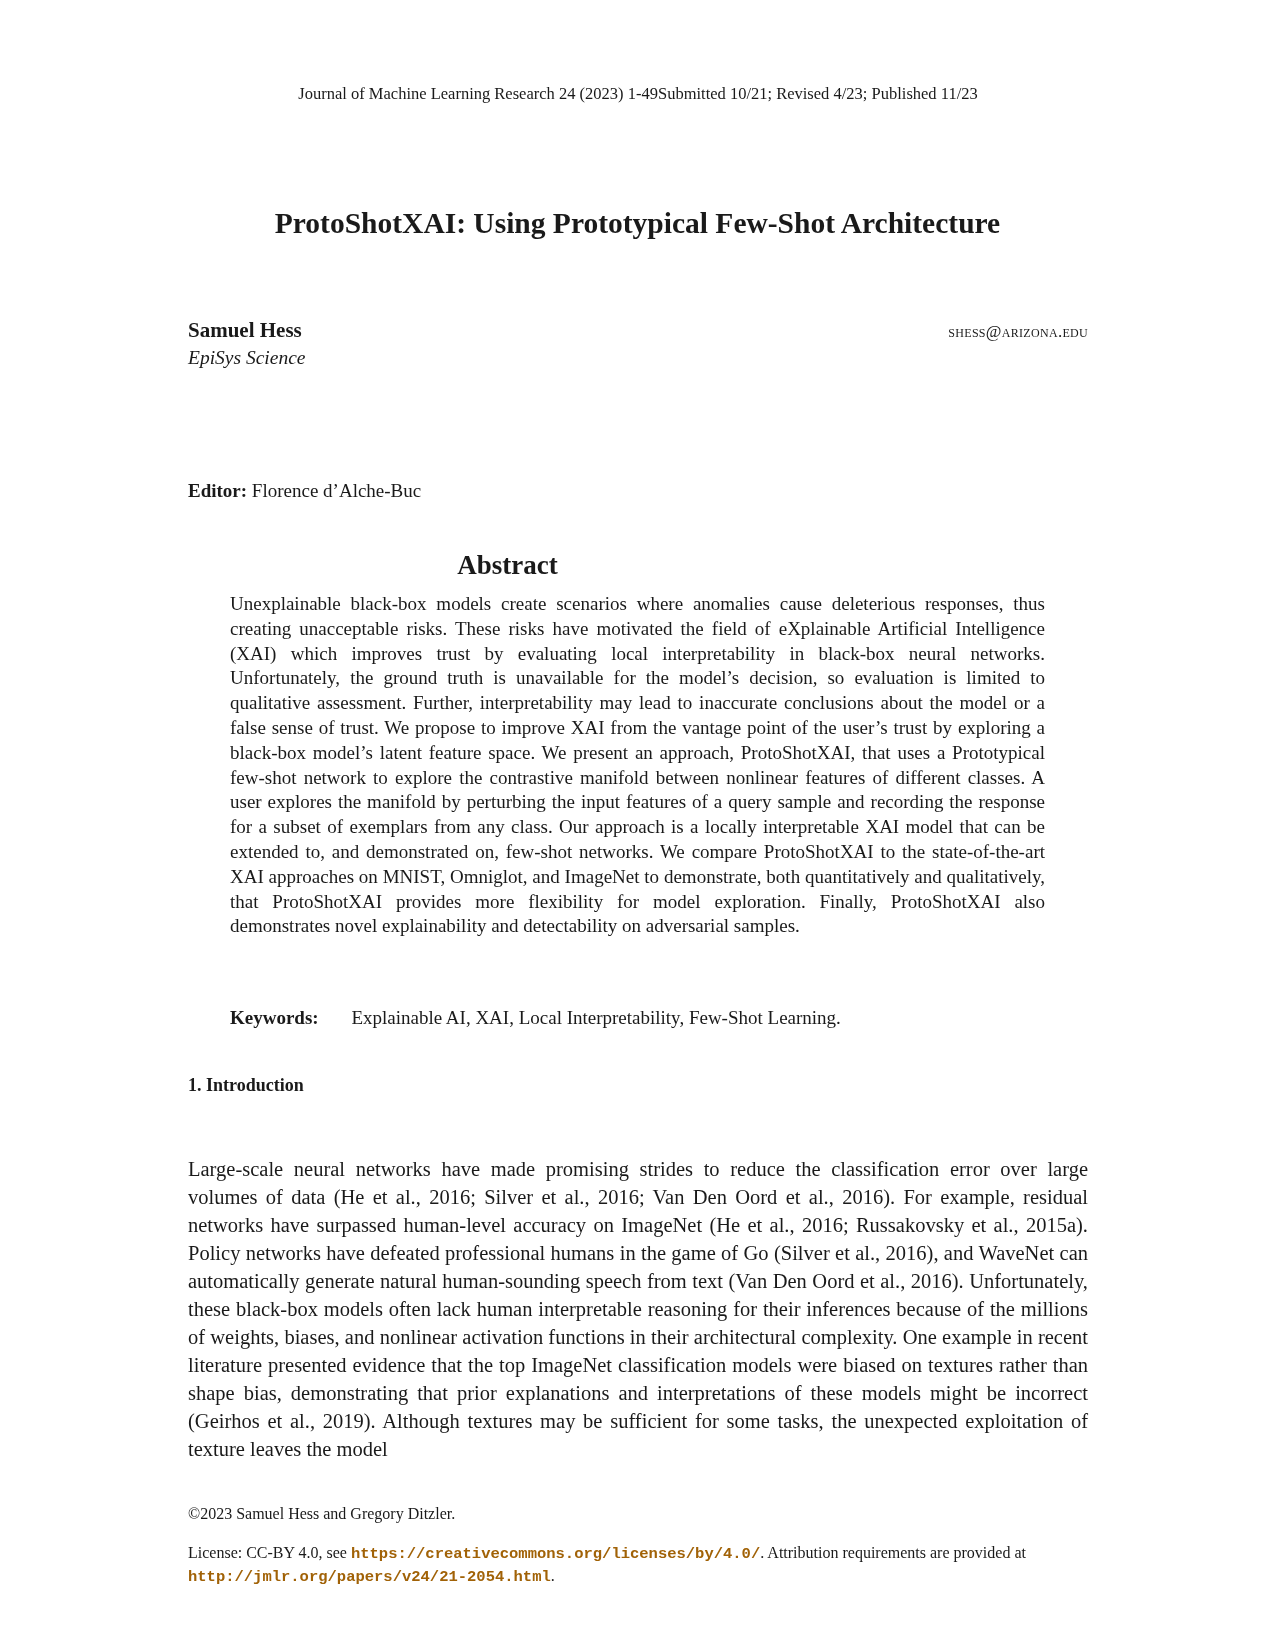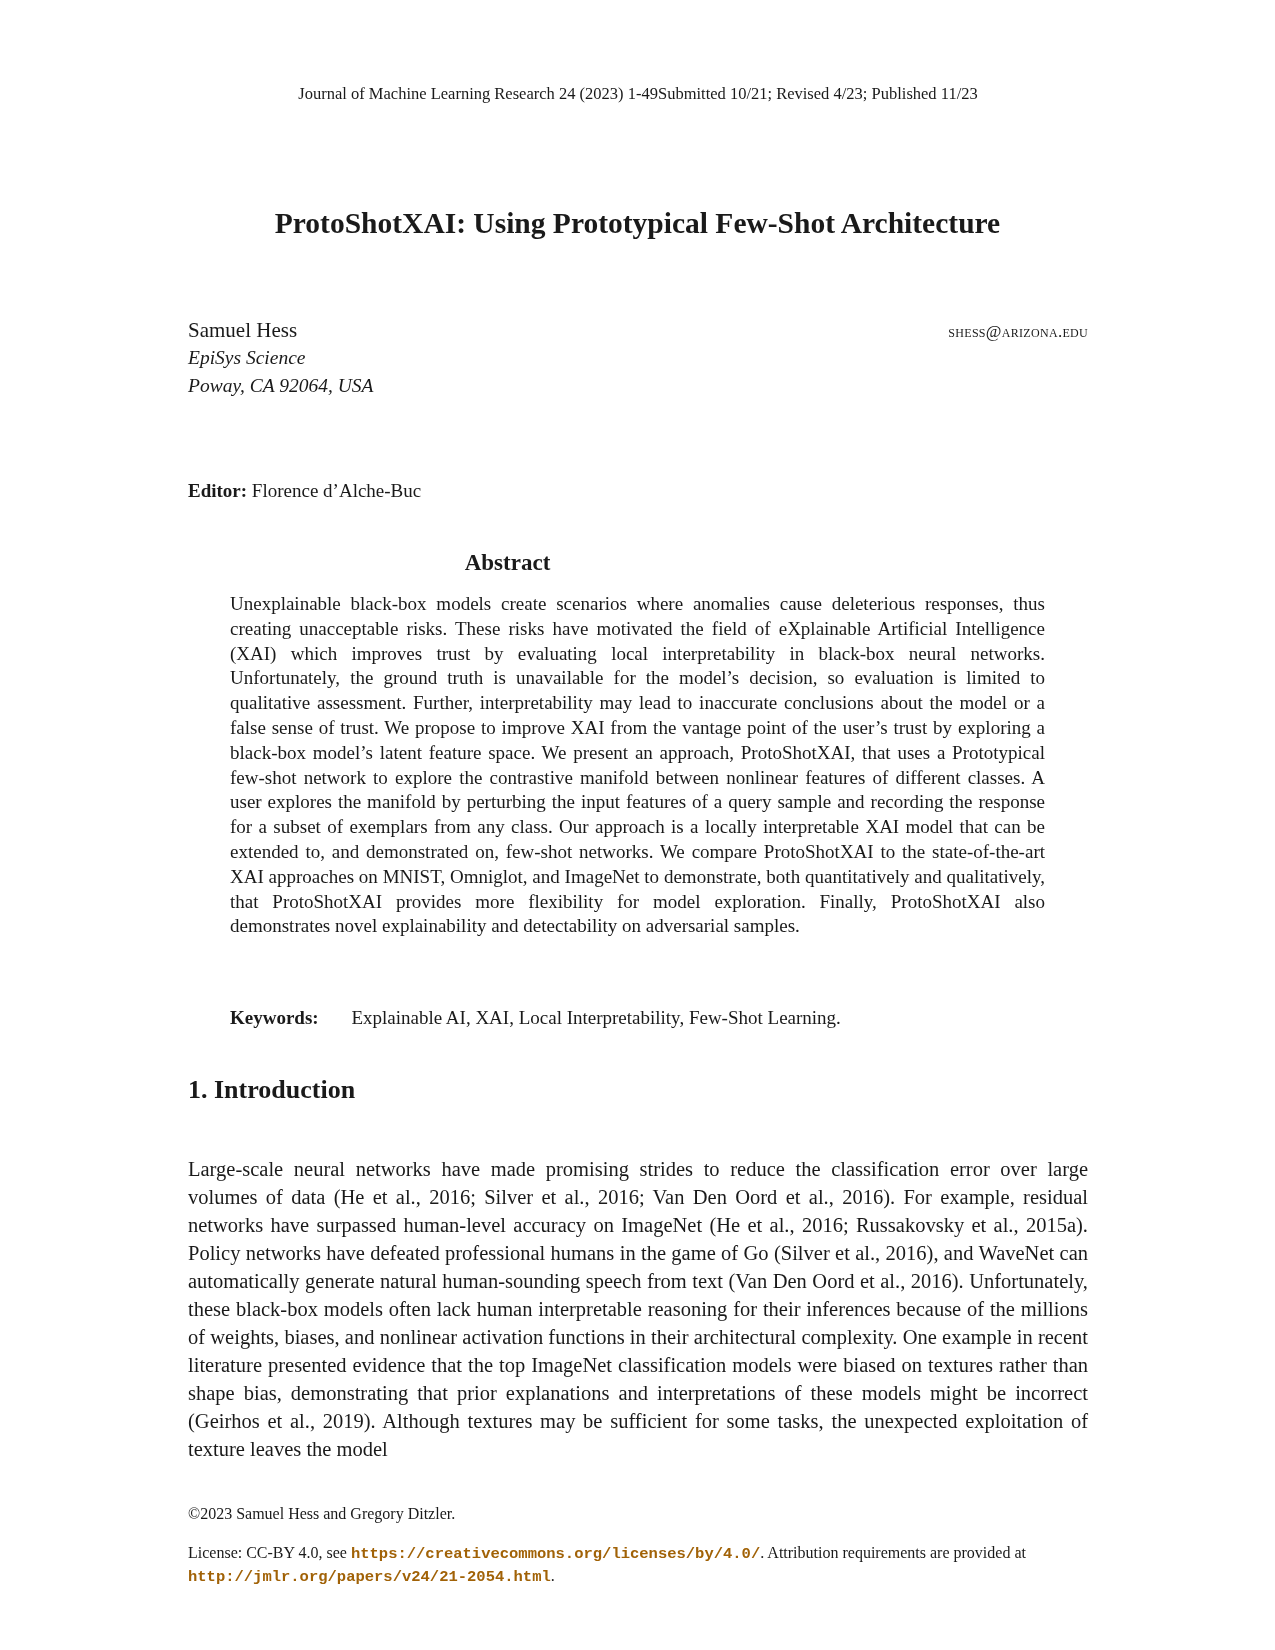--- a/index.html
+++ b/index.html
@@ -3,30 +3,30 @@
 <meta charset="utf-8">
 <style>
   html, body { margin: 0; padding: 0; background: #ffffff; }
   body { width: 1275px; height: 1650px; position: relative; overflow: hidden;
          font-family: "Liberation Serif", "DejaVu Serif", serif; color: #1a1a1a; }
   .abs { position: absolute; }
   .running-head { top: 84px; left: 188px; width: 900px; font-size: 16.5px; display: flex; justify-content: center; }
   .title { top: 205px; left: 150px; width: 975px; text-align: center; font-size: 29.5px; font-weight: bold; line-height: 36px; }
   .authors { top: 318px; left: 188px; width: 900px; font-size: 20px; }
   .author-row { display: flex; justify-content: space-between; height: 29px; align-items: baseline; }
-  .author-name { font-weight: normal; font-size: 21px; }
+  .author-name { font-weight: bold; font-size: 21px; }
   .email { font-variant: small-caps; font-size: 17px; letter-spacing: 0.3px; }
   .affil { font-style: italic; font-size: 19.5px; height: 28px; }
   .editor { top: 480px; left: 188px; font-size: 19px; }
   .editor b { font-weight: bold; }
-  .abstract-head { top: 550px; left: 0; width: 1015px; text-align: center; font-size: 23px; font-weight: bold; }
+  .abstract-head { top: 550px; left: 0; width: 1015px; text-align: center; font-size: 27px; font-weight: bold; }
   .abstract-body { top: 592px; left: 230px; width: 815px; font-size: 19px; line-height: 24.8px; text-align: justify; }
   .keywords { top: 1007px; left: 230px; width: 815px; font-size: 19px; }
   .keywords b { font-weight: bold; margin-right: 28px; }
-  .section-head { top: 1075px; left: 188px; font-size: 26px; font-weight: bold; }
+  .section-head { top: 1075px; left: 188px; font-size: 18px; font-weight: bold; }
   .intro-body { top: 1115px; left: 188px; width: 900px; font-size: 20.5px; line-height: 28px; text-align: justify; margin-top: 40px; }
   .footer-copy { top: 1505px; left: 188px; font-size: 16px; }
   .footer-license { top: 1542px; left: 188px; width: 900px; font-size: 16px; line-height: 21px; }
   .mono { font-family: "Liberation Mono", "DejaVu Sans Mono", monospace; font-size: 15.5px; font-weight: bold; }
   a.mono { color: #a16207; text-decoration: none; }
 </style>
 </head>
 <body>
 
 <div class="abs running-head">
@@ -37,21 +37,20 @@
 <div class="abs title">
   <div>ProtoShotXAI: Using Prototypical Few-Shot Architecture</div>
 </div>
 
 <div class="abs authors">
   <div class="author-row">
     <span class="author-name">Samuel Hess</span>
     <span class="email">shess@arizona.edu</span>
   </div>
   <div class="affil">EpiSys Science</div>
-  <div class="affil">Poway, CA 92064, USA</div>
 </div>
 
 <div class="abs editor">
   <b>Editor:</b>
   <span>Florence d’Alche-Buc</span>
 </div>
 
 <div class="abs abstract-head">Abstract</div>
 <div class="abs abstract-body">Unexplainable black-box models create scenarios where anomalies cause deleterious responses, thus creating unacceptable risks. These risks have motivated the field of eXplainable Artificial Intelligence (XAI) which improves trust by evaluating local interpretability in black-box neural networks. Unfortunately, the ground truth is unavailable for the model’s decision, so evaluation is limited to qualitative assessment. Further, interpretability may lead to inaccurate conclusions about the model or a false sense of trust. We propose to improve XAI from the vantage point of the user’s trust by exploring a black-box model’s latent feature space. We present an approach, ProtoShotXAI, that uses a Prototypical few-shot network to explore the contrastive manifold between nonlinear features of different classes. A user explores the manifold by perturbing the input features of a query sample and recording the response for a subset of exemplars from any class. Our approach is a locally interpretable XAI model that can be extended to, and demonstrated on, few-shot networks. We compare ProtoShotXAI to the state-of-the-art XAI approaches on MNIST, Omniglot, and ImageNet to demonstrate, both quantitatively and qualitatively, that ProtoShotXAI provides more flexibility for model exploration. Finally, ProtoShotXAI also demonstrates novel explainability and detectability on adversarial samples.</div>
 

